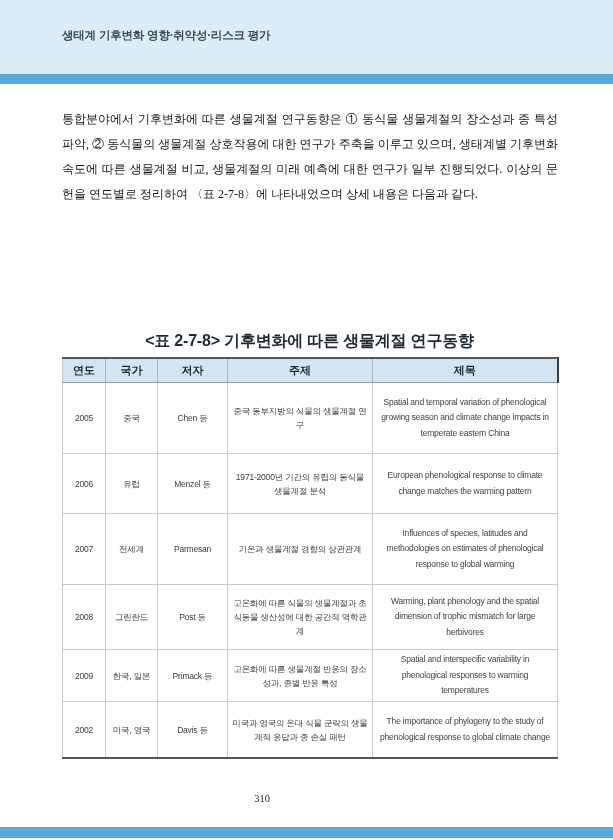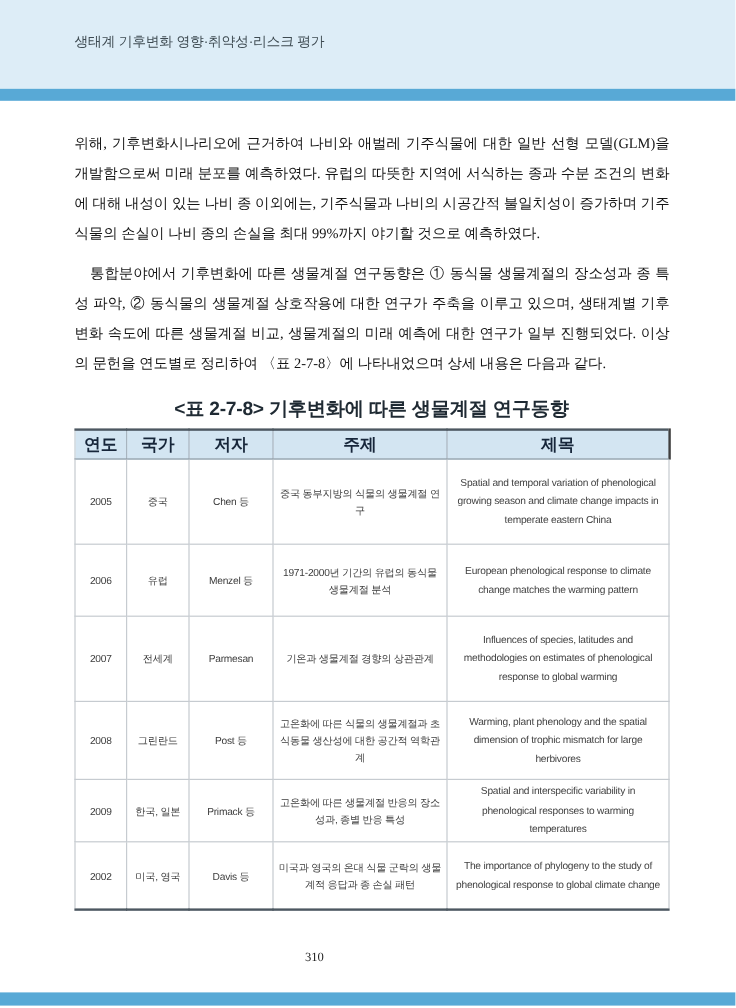--- a/index.html
+++ b/index.html
@@ -10,21 +10,21 @@
     overflow:hidden;
     font-family:"Liberation Sans","DejaVu Sans",sans-serif;
   }
   
   .header-band{
     position:absolute;top:0;left:0;width:613px;height:74px;
     background:var(--header-band,#ddedf7);
   }
   .header-text{position:absolute;left:62px;top:28px;}
   .hdr-title{
-    font-size:11.5px;font-weight:normal;color:#3e4b52;
+    font-size:11.5px;font-weight:bold;color:#3e4b52;
     letter-spacing:-0.2px;line-height:14px;
   }
   .hdr-sub{font-size:8.5px;color:#46525a;margin-top:4px;line-height:10px;}
   .header-rule{
     position:absolute;top:74px;left:0;width:613px;height:10px;
     background:var(--accent,#58a9d6);
   }
   
   .body-text{
     position:absolute;top:107px;left:62px;width:496px;
@@ -46,21 +46,21 @@
     border-top:2px solid #4d5861;
     border-bottom:2px solid #4d5861;
   }
   table.research col.c-year{width:43px;}
   table.research col.c-country{width:52px;}
   table.research col.c-author{width:70px;}
   table.research col.c-topic{width:145px;}
   table.research col.c-title{width:185px;}
   table.research th{
     background:var(--table-header-bg,#d3e5f2);
-    font-size:14px;font-weight:bold;color:#17263a;
+    font-size:11px;font-weight:bold;color:#17263a;
     height:21px;padding:1px 2px;
     border-left:1px solid #a7b4bf;border-right:1px solid #a7b4bf;
     border-bottom:1px solid #8e9aa4;
   }
   table.research th:first-child{border-left:1px solid #c3cdd4;}
   table.research th:last-child{border-right:2px solid #404040;}
   table.research td{
     font-size:8.5px;color:#3c3c3c;text-align:center;vertical-align:middle;
     padding:2px 4px;line-height:14px;
     border:1px solid #c6cbd0;
@@ -88,21 +88,20 @@
 <body>
 
 <div class="header-band">
   <div class="header-text">
     <div class="hdr-title">생태계 기후변화 영향·취약성·리스크 평가</div>
   </div>
 </div>
 <div class="header-rule"></div>
 
 <div class="body-text">
-  <p>위해, 기후변화시나리오에 근거하여 나비와 애벌레 기주식물에 대한 일반 선형 모델(GLM)을 개발함으로써 미래 분포를 예측하였다. 유럽의 따뜻한 지역에 서식하는 종과 수분 조건의 변화에 대해 내성이 있는 나비 종 이외에는, 기주식물과 나비의 시공간적 불일치성이 증가하며 기주식물의 손실이 나비 종의 손실을 최대 99%까지 야기할 것으로 예측하였다.</p>
   <p>통합분야에서 기후변화에 따른 생물계절 연구동향은 ① 동식물 생물계절의 장소성과 종 특성 파악, ② 동식물의 생물계절 상호작용에 대한 연구가 주축을 이루고 있으며, 생태계별 기후변화 속도에 따른 생물계절 비교, 생물계절의 미래 예측에 대한 연구가 일부 진행되었다. 이상의 문헌을 연도별로 정리하여 〈표 2-7-8〉에 나타내었으며 상세 내용은 다음과 같다.</p>
 </div>
 
 <div class="tbl-caption">&lt;표 2-7-8&gt; 기후변화에 따른 생물계절 연구동향</div>
 
 <table class="research">
   <colgroup>
     <col class="c-year">
       <col class="c-country">
       <col class="c-author">

